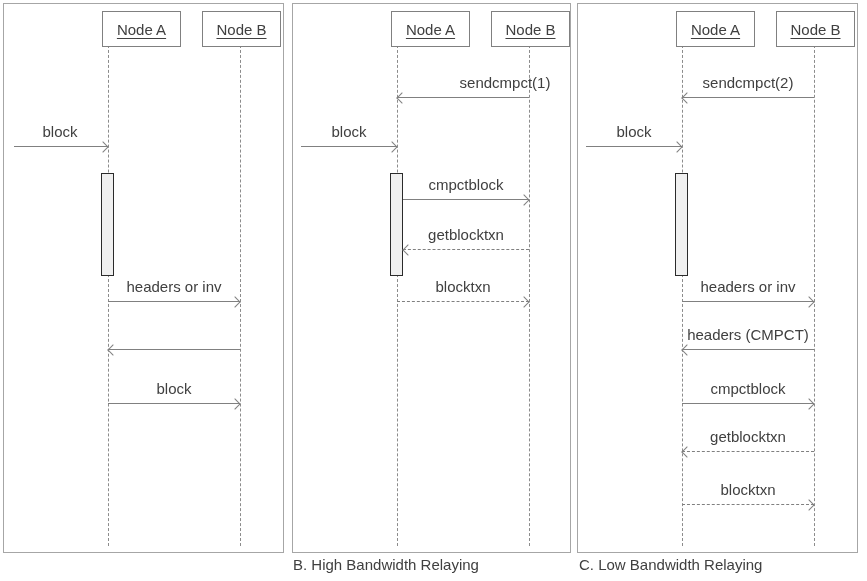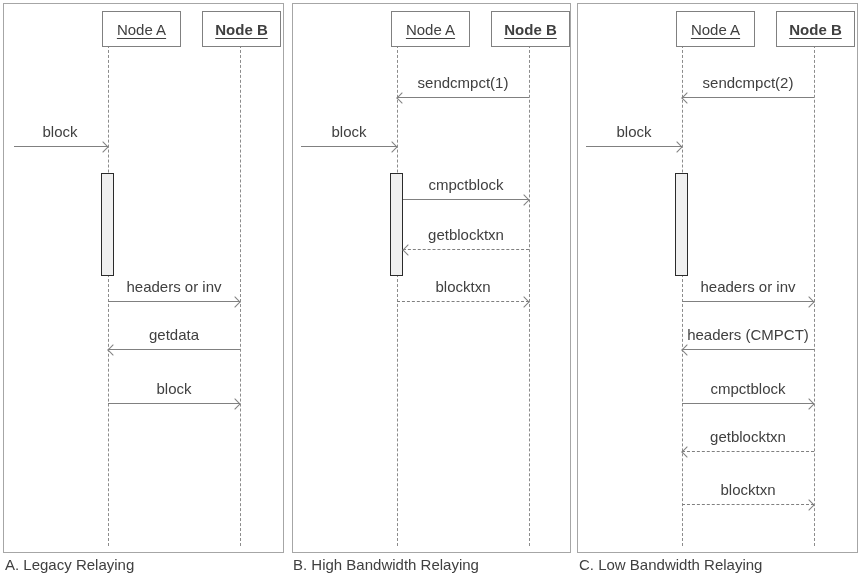--- a/index.html
+++ b/index.html
@@ -20,21 +20,21 @@
     position:absolute;
     top:7px;width:77px;height:34px;
     border:1px solid #808080;
     background:#fff;
     display:flex;align-items:center;justify-content:center;
     font-size:15px;color:#404040;
     text-decoration:underline;
     text-underline-offset:3px;
   }
   .nodebox.a{left:66px;margin-left:32px;}
-  .nodebox.b{left:198px;font-weight:bold;}
+  .nodebox.b{left:198px;}
   .lifeline{
     position:absolute;
     top:41px;height:501px;width:0;
     border-left:1px dashed #8c8c8c;
   }
   .lifeline.a{left:104px;}
   .lifeline.b{left:236px;}
   .activation{
     position:absolute;
     left:97px;top:169px;width:11px;height:101px;
@@ -103,40 +103,38 @@
     </div>
 
     <div class="msg-label span-ext" style="top:119px;">block</div>
     <div class="arrow solid right" style="left:10px;top:142px;width:94px;"></div>
 
     <div class="activation"></div>
 
     <div class="msg-label span-ab" style="top:274px;">headers or inv</div>
     <div class="arrow solid right" style="left:104px;top:297px;width:132px;"></div>
 
-    <div class="msg-label span-ab" style="top:322px;">getdata</div>
     <div class="arrow solid left" style="left:104px;top:345px;width:132px;"></div>
 
     <div class="msg-label span-ab" style="top:376px;">block</div>
     <div class="arrow solid right" style="left:104px;top:399px;width:132px;"></div>
   </div>
-  <div class="caption" style="left:5px;">A. Legacy Relaying</div>
 
   <div class="panel" style="left:292px;width:277px;">
     <div class="lifeline a"></div>
     <div class="lifeline b"></div>
 
     <div class="nodebox a">
       <span>Node A</span>
     </div>
     <div class="nodebox b">
       <span>Node B</span>
     </div>
 
-    <div class="msg-label span-ab" style="top:70px;">sendcmpct(1)</div>
+    <div class="msg-label span-ab" style="top:70px;margin-left:42px;">sendcmpct(1)</div>
     <div class="arrow solid left" style="left:104px;top:93px;width:132px;"></div>
 
     <div class="msg-label span-ext" style="top:119px;">block</div>
     <div class="arrow solid right" style="left:8px;top:142px;width:96px;"></div>
 
     <div class="activation"></div>
 
     <div class="msg-label span-bar" style="top:172px;">cmpctblock</div>
     <div class="arrow solid right" style="left:110px;top:195px;width:126px;"></div>
 

